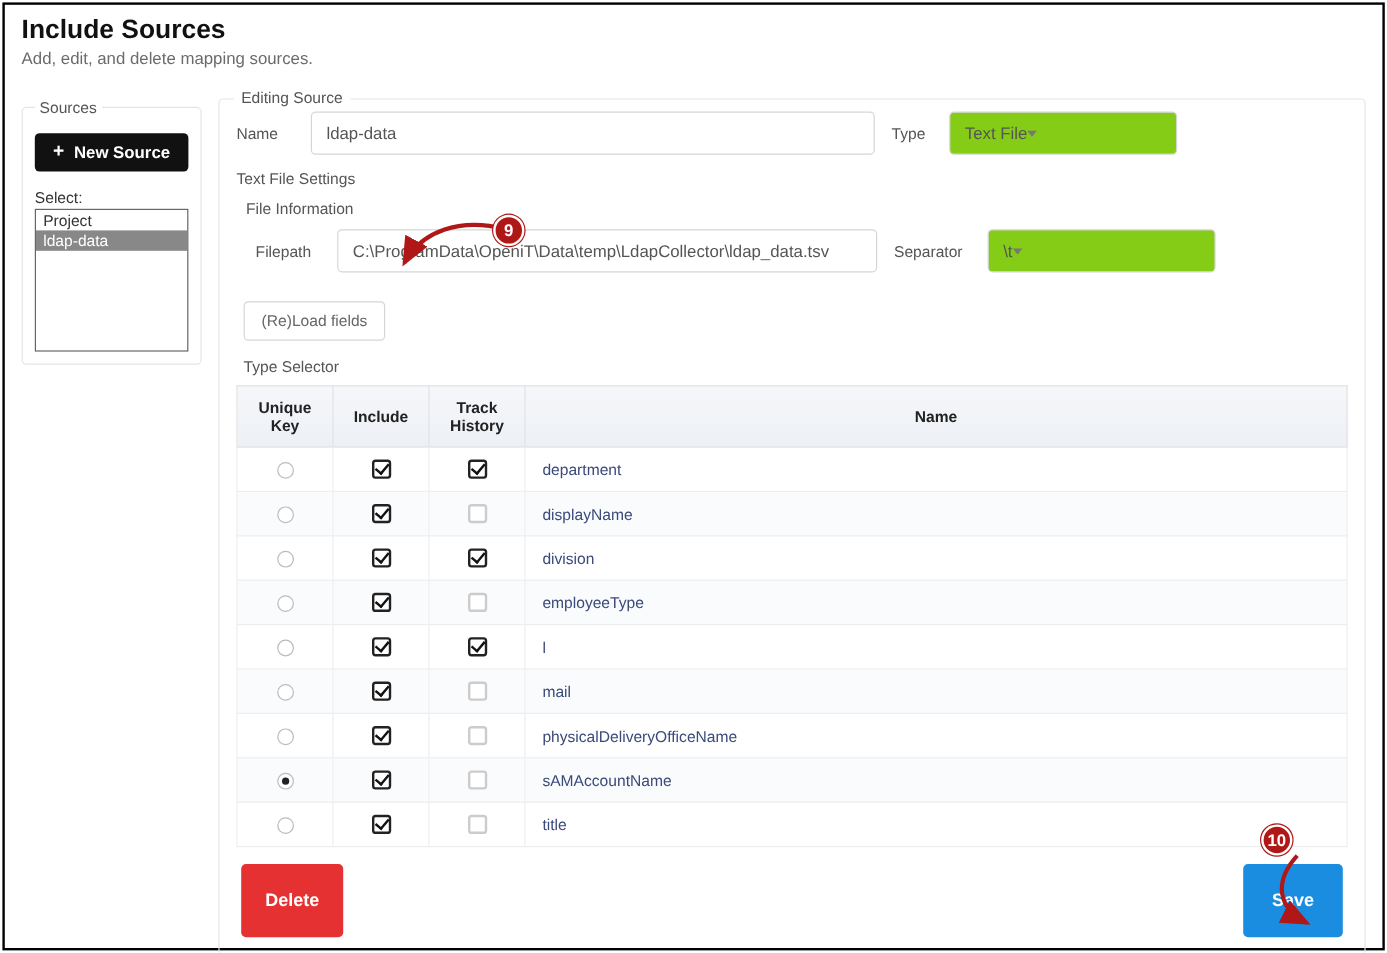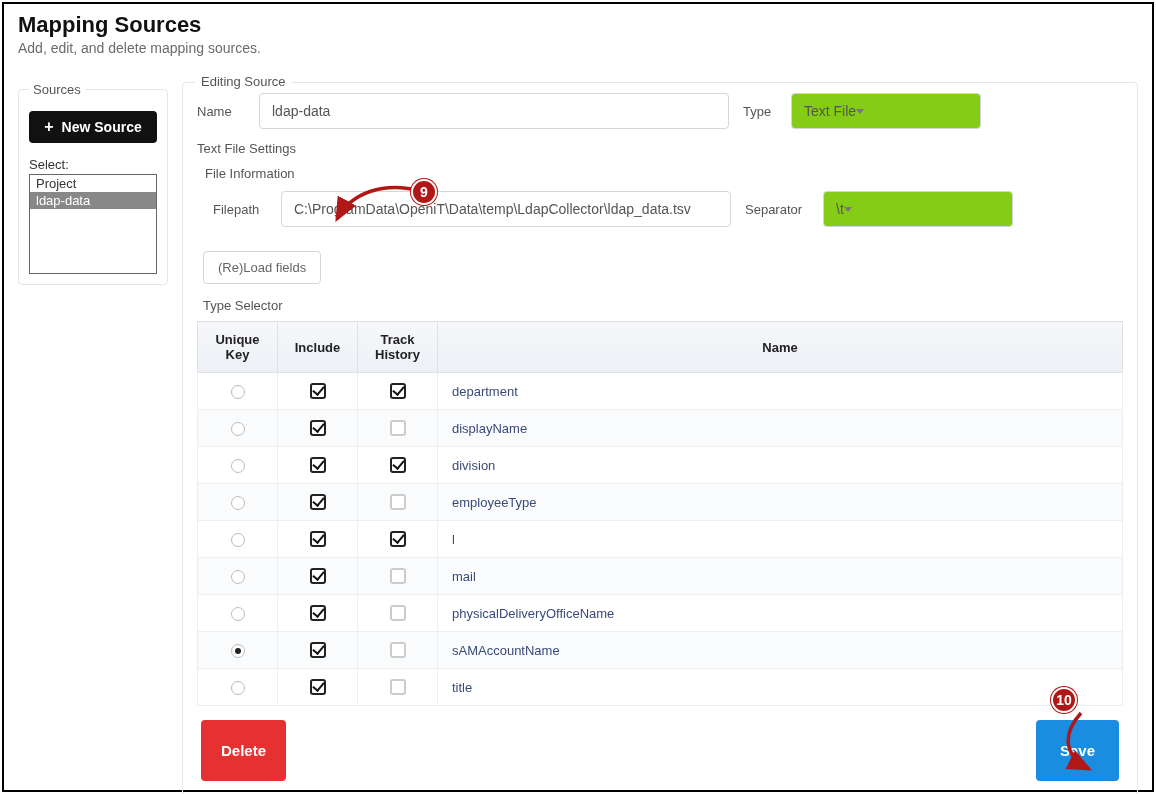--- a/index.html
+++ b/index.html
@@ -9,21 +9,21 @@
 .page-subtitle { font-size: 14px; color: #6b6b6b; margin-bottom: 26px; }
 .main-row { display: flex; gap: 14px; }
 .sources-panel { width: 150px; }
 .editing-panel { flex: 1; border: 1px solid #e5e5e5; border-radius: 4px; padding: 10px 14px 14px 14px; position: relative; }
 fieldset.legend-box { border: 1px solid #e5e5e5; border-radius: 4px; padding: 10px 10px; }
 fieldset.legend-box > legend { padding: 0 4px; font-size: 13px; color: #555; }
 .editing-panel > .legend-label { position: absolute; top: -9px; left: 12px; background: #fff; padding: 0 6px; font-size: 13px; color: #555; }
 .new-source-btn { display: flex; align-items: center; justify-content: center; gap: 8px; width: 128px; height: 32px; background: #111; color: #fff; border: none; border-radius: 4px; font-size: 14px; font-weight: 600; cursor: pointer; margin: 4px 0 14px 0; }
 .plus-icon { font-size: 16px; font-weight: bold; line-height: 1; }
 .select-label { font-size: 13px; color: #333; margin-bottom: 2px; }
-.sources-list { border: 1px solid #666; width: 128px; height: 100px; overflow: auto; background: #fff; }
+.sources-list { border: 1px solid #666; width: 128px; height: 119px; overflow: auto; background: #fff; }
 .sources-list .item { padding: 1px 6px; font-size: 13px; cursor: pointer; }
 .sources-list .item.selected { background: #888; color: #fff; }
 .form-row { display: flex; align-items: center; gap: 14px; margin-bottom: 12px; flex-wrap: wrap; }
 .form-label { font-size: 13px; color: #555; min-width: 48px; }
 .text-input { height: 36px; border: 1px solid #d6d6d6; border-radius: 4px; padding: 0 12px; font-size: 14px; color: #555; }
 .name-input { width: 470px; }
 .type-select { width: 190px; position: relative; }
 .select-box { height: 36px; border: 1px solid #d6d6d6; border-radius: 4px; padding: 0 12px; display: flex; align-items: center; justify-content: flex-start; cursor: pointer; color: #555; background: #84cc16; }
 .caret { width: 0; height: 0; border-left: 4px solid transparent; border-right: 4px solid transparent; border-top: 5px solid #777; }
 .section-label { font-size: 13px; color: #555; margin: 6px 0 10px 0; }
@@ -49,21 +49,21 @@
 .bottom-row { display: flex; justify-content: space-between; margin-top: 14px; padding: 0 4px; }
 .delete-btn { background: #e53131; color: #fff; border: none; border-radius: 4px; padding: 10px 20px; font-size: 15px; font-weight: 600; cursor: pointer; }
 .save-btn { background: #1b8de0; color: #fff; border: none; border-radius: 4px; padding: 22px 24px; font-size: 15px; font-weight: 600; cursor: pointer; }
 .annotation { position: absolute; pointer-events: none; }
 .badge { width: 26px; height: 26px; border-radius: 50%; background: #b01818; color: #fff; font-weight: 700; font-size: 14px; display: flex; align-items: center; justify-content: center; border: 2px solid #fff; box-shadow: 0 0 0 1px #b01818; }
 </style>
 </head>
 <body>
 
 <div class="app-frame">
-  <div class="page-title">Mapping Sources</div>
+  <div class="page-title">Include Sources</div>
   <div class="page-subtitle">Add, edit, and delete mapping sources.</div>
 
   <div class="main-row">
 
     <div class="sources-panel">
       <fieldset class="legend-box">
         <legend>Sources</legend>
 
         <button class="new-source-btn">
           <span class="plus-icon">+</span>

